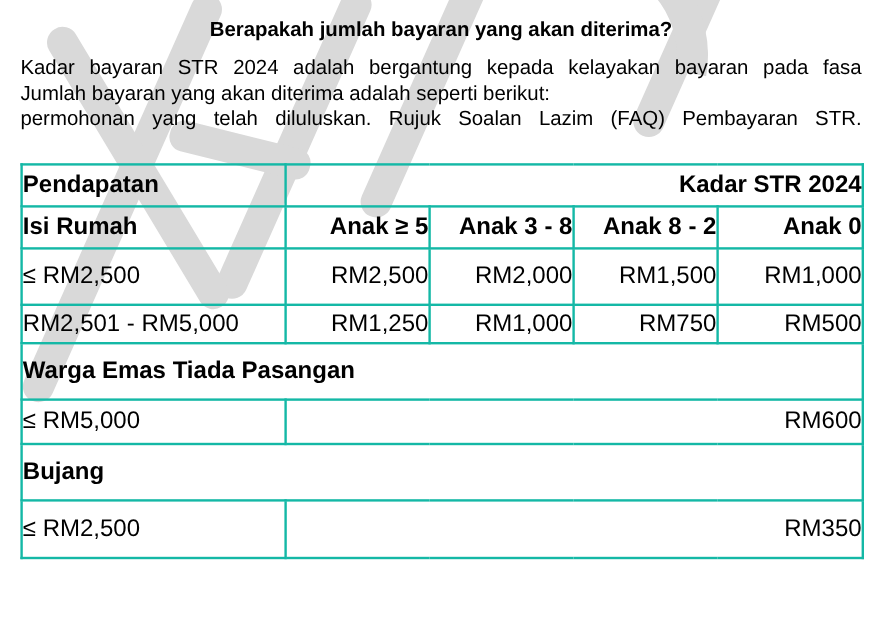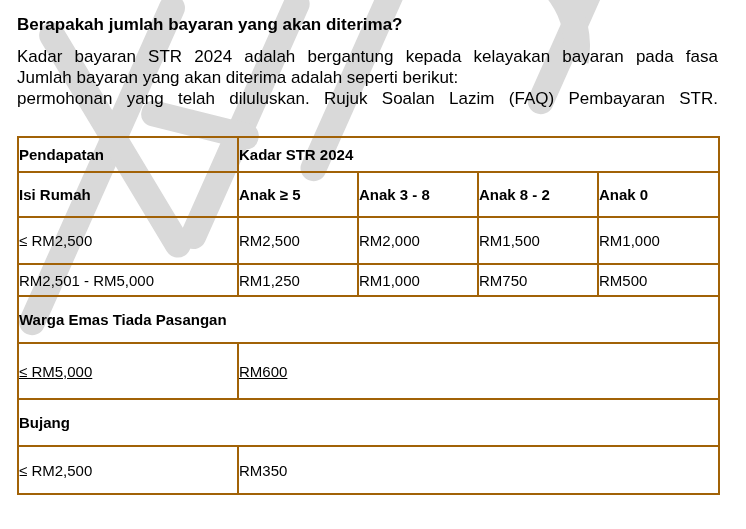--- a/index.html
+++ b/index.html
@@ -42,55 +42,56 @@
   }
 
   
   .content { position:absolute; left:17px; top:14px; width:701px; z-index:1; }
 
   .heading {
     font-size:17px;
     font-weight:bold;
     line-height:22px;
     margin:0;
+    text-align:center;
   }
 
   .para { margin-top:10px; }
   .pline {
     font-size:17px;
     line-height:21px;
     text-align:justify;
     text-align-last:justify;
   }
   .pline.last { text-align:left; text-align-last:left; }
 
   
   table.rates {
     border-collapse:collapse;
     table-layout:fixed;
     width:701px;
     margin-top:27px;
   }
   table.rates td {
-    border:2px solid #a16207;
-    font-size:15px;
+    border:2px solid #14b8a6;
+    font-size:20px;
     padding:0;
     vertical-align:middle;
     background:transparent;
   }
   td.gray { background:#bfbfbf; font-weight:bold; }
   td.left { text-align:left; padding-left:11px; }
-  td.center { text-align:left; }
+  td.center { text-align:right; }
 
   tr.r1 { height:35px; }
-  tr.r2 { height:45px; }
+  tr.r2 { height:35px; }
   tr.r3 { height:47px; }
   tr.r4 { height:32px; }
   tr.r5 { height:47px;padding-left:16px; }
-  tr.r6 { height:56px;text-decoration:underline; }
+  tr.r6 { height:37px; }
   tr.r7 { height:47px; }
   tr.r8 { height:48px; }
 </style>
 </head>
 <body>
 
 <div class="watermark">
   <div class="wm-bar b1"></div>
   <div class="wm-bar b2"></div>
   <div class="wm-bar b3"></div>

